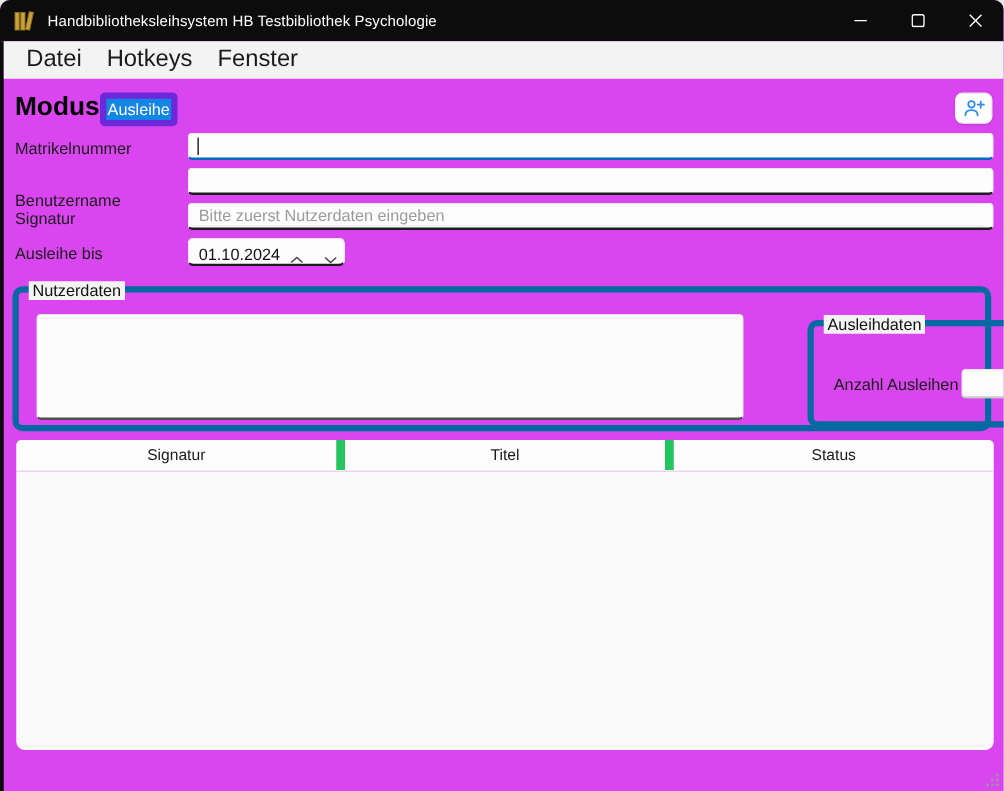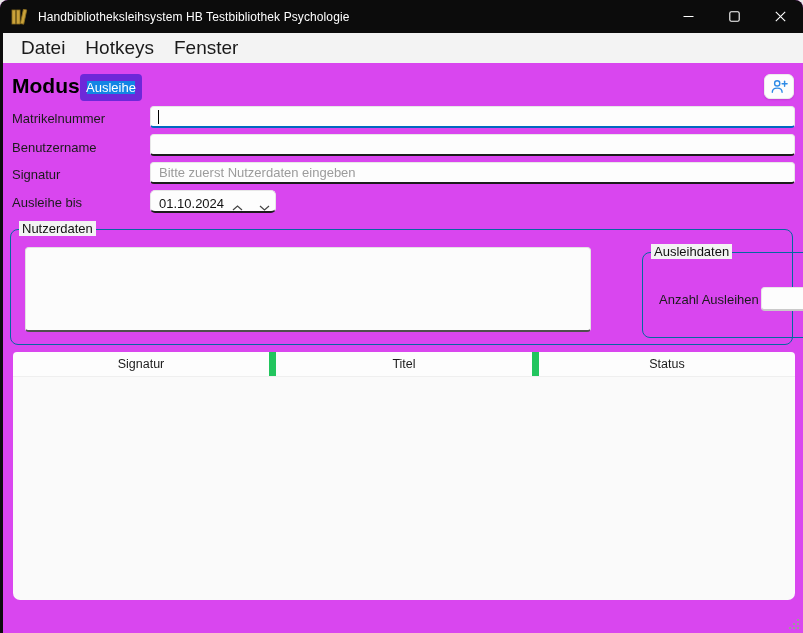--- a/index.html
+++ b/index.html
@@ -35,21 +35,21 @@
   }
   .menu-item { padding:3px 3px; }
 
   
   .page-title {
     position:absolute; left:12px; top:74px;
     font-size:21px; font-weight:bold; color:#000;
   }
   .mode-button {
     position:absolute; left:80px; top:74px; width:62px; height:27px;
-    background:#1385e4; border:7px solid #6d28d9; border-radius:4px;
+    background:#1385e4; border:5px solid #6d28d9; border-radius:4px;
     color:#fff; font-size:13px; display:flex; align-items:center; justify-content:center;
   }
   .add-user-button {
     position:absolute; left:764px; top:74px; width:30px; height:25px;
     background:#fdfdfd; border:1px solid #ececec; border-radius:6px;
     box-shadow:0 1px 2px rgba(0,0,0,.12);
     display:flex; align-items:center; justify-content:center;
   }
 
   
@@ -67,21 +67,21 @@
   .date-spinner {
     position:absolute; left:150px; top:190px; width:126px; height:23px;
     background:#fdfdfd; border:1px solid #e7e7e7; border-bottom:2px solid #1c1c1c;
     border-radius:5px; display:flex; align-items:flex-end;
   }
   .date-value { font-size:13px; color:#111; margin-left:8px; flex:0 0 auto; }
   .spin-btn { width:27px; height:100%; display:flex; align-items:center; justify-content:center; }
   .spin-area { margin-left:auto; display:flex; }
 
   
-  .groupbox { position:absolute; border:1px solid #0369a1; border-radius:8px; }
+  .groupbox { position:absolute; border:5px solid #0369a1; border-radius:8px; }
   .groupbox-legend {
     position:absolute; top:-9px; left:8px; background:#f3f3f3;
     padding:0 3px; font-size:13px; color:#111;
   }
   .nutzerdaten-box { left:10px; top:229px; width:783px; height:116px; }
   .ausleihdaten-box { left:587px; top:22px; width:185px; height:86px;margin-left:44px; }
   .user-textarea {
     position:absolute; left:14px; top:17px; width:566px; height:85px;
     background:#fcfcfc; border:1px solid #e2e2e2; border-bottom:2px solid #4f4f4f;
     border-radius:4px; resize:none; outline:none;
@@ -166,21 +166,21 @@
       <path d="M1.3 13.2 c0-2.7 2.2-4.1 4.9-4.1 s4.9 1.4 4.9 4.1" fill="none" stroke="#2e8be6" stroke-width="1.4" stroke-linecap="round"></path>
       <line x1="13.6" y1="2.2" x2="13.6" y2="7.2" stroke="#2e8be6" stroke-width="1.4" stroke-linecap="round"></line>
       <line x1="11.1" y1="4.7" x2="16.1" y2="4.7" stroke="#2e8be6" stroke-width="1.4" stroke-linecap="round"></line>
     </svg>
   </div>
 
   <div class="field-label" style="top:111px;">Matrikelnummer</div>
   <input class="text-input input-focused" style="top: 106px;" value="">
   <div class="text-caret"></div>
 
-  <div class="field-label" style="top:140px;">Benutzername</div>
+  <div class="field-label" style="top:153px;">Benutzername</div>
   <input class="text-input input-plain" style="top: 134px;" value="">
 
   <div class="field-label" style="top:167px;">Signatur</div>
   <input class="text-input input-plain" style="top: 162px;" placeholder="Bitte zuerst Nutzerdaten eingeben">
 
   <div class="field-label" style="top:195px;">Ausleihe bis</div>
   <div class="date-spinner">
     <span class="date-value">01.10.2024</span>
     <span class="spin-area">
       <span class="spin-btn">

